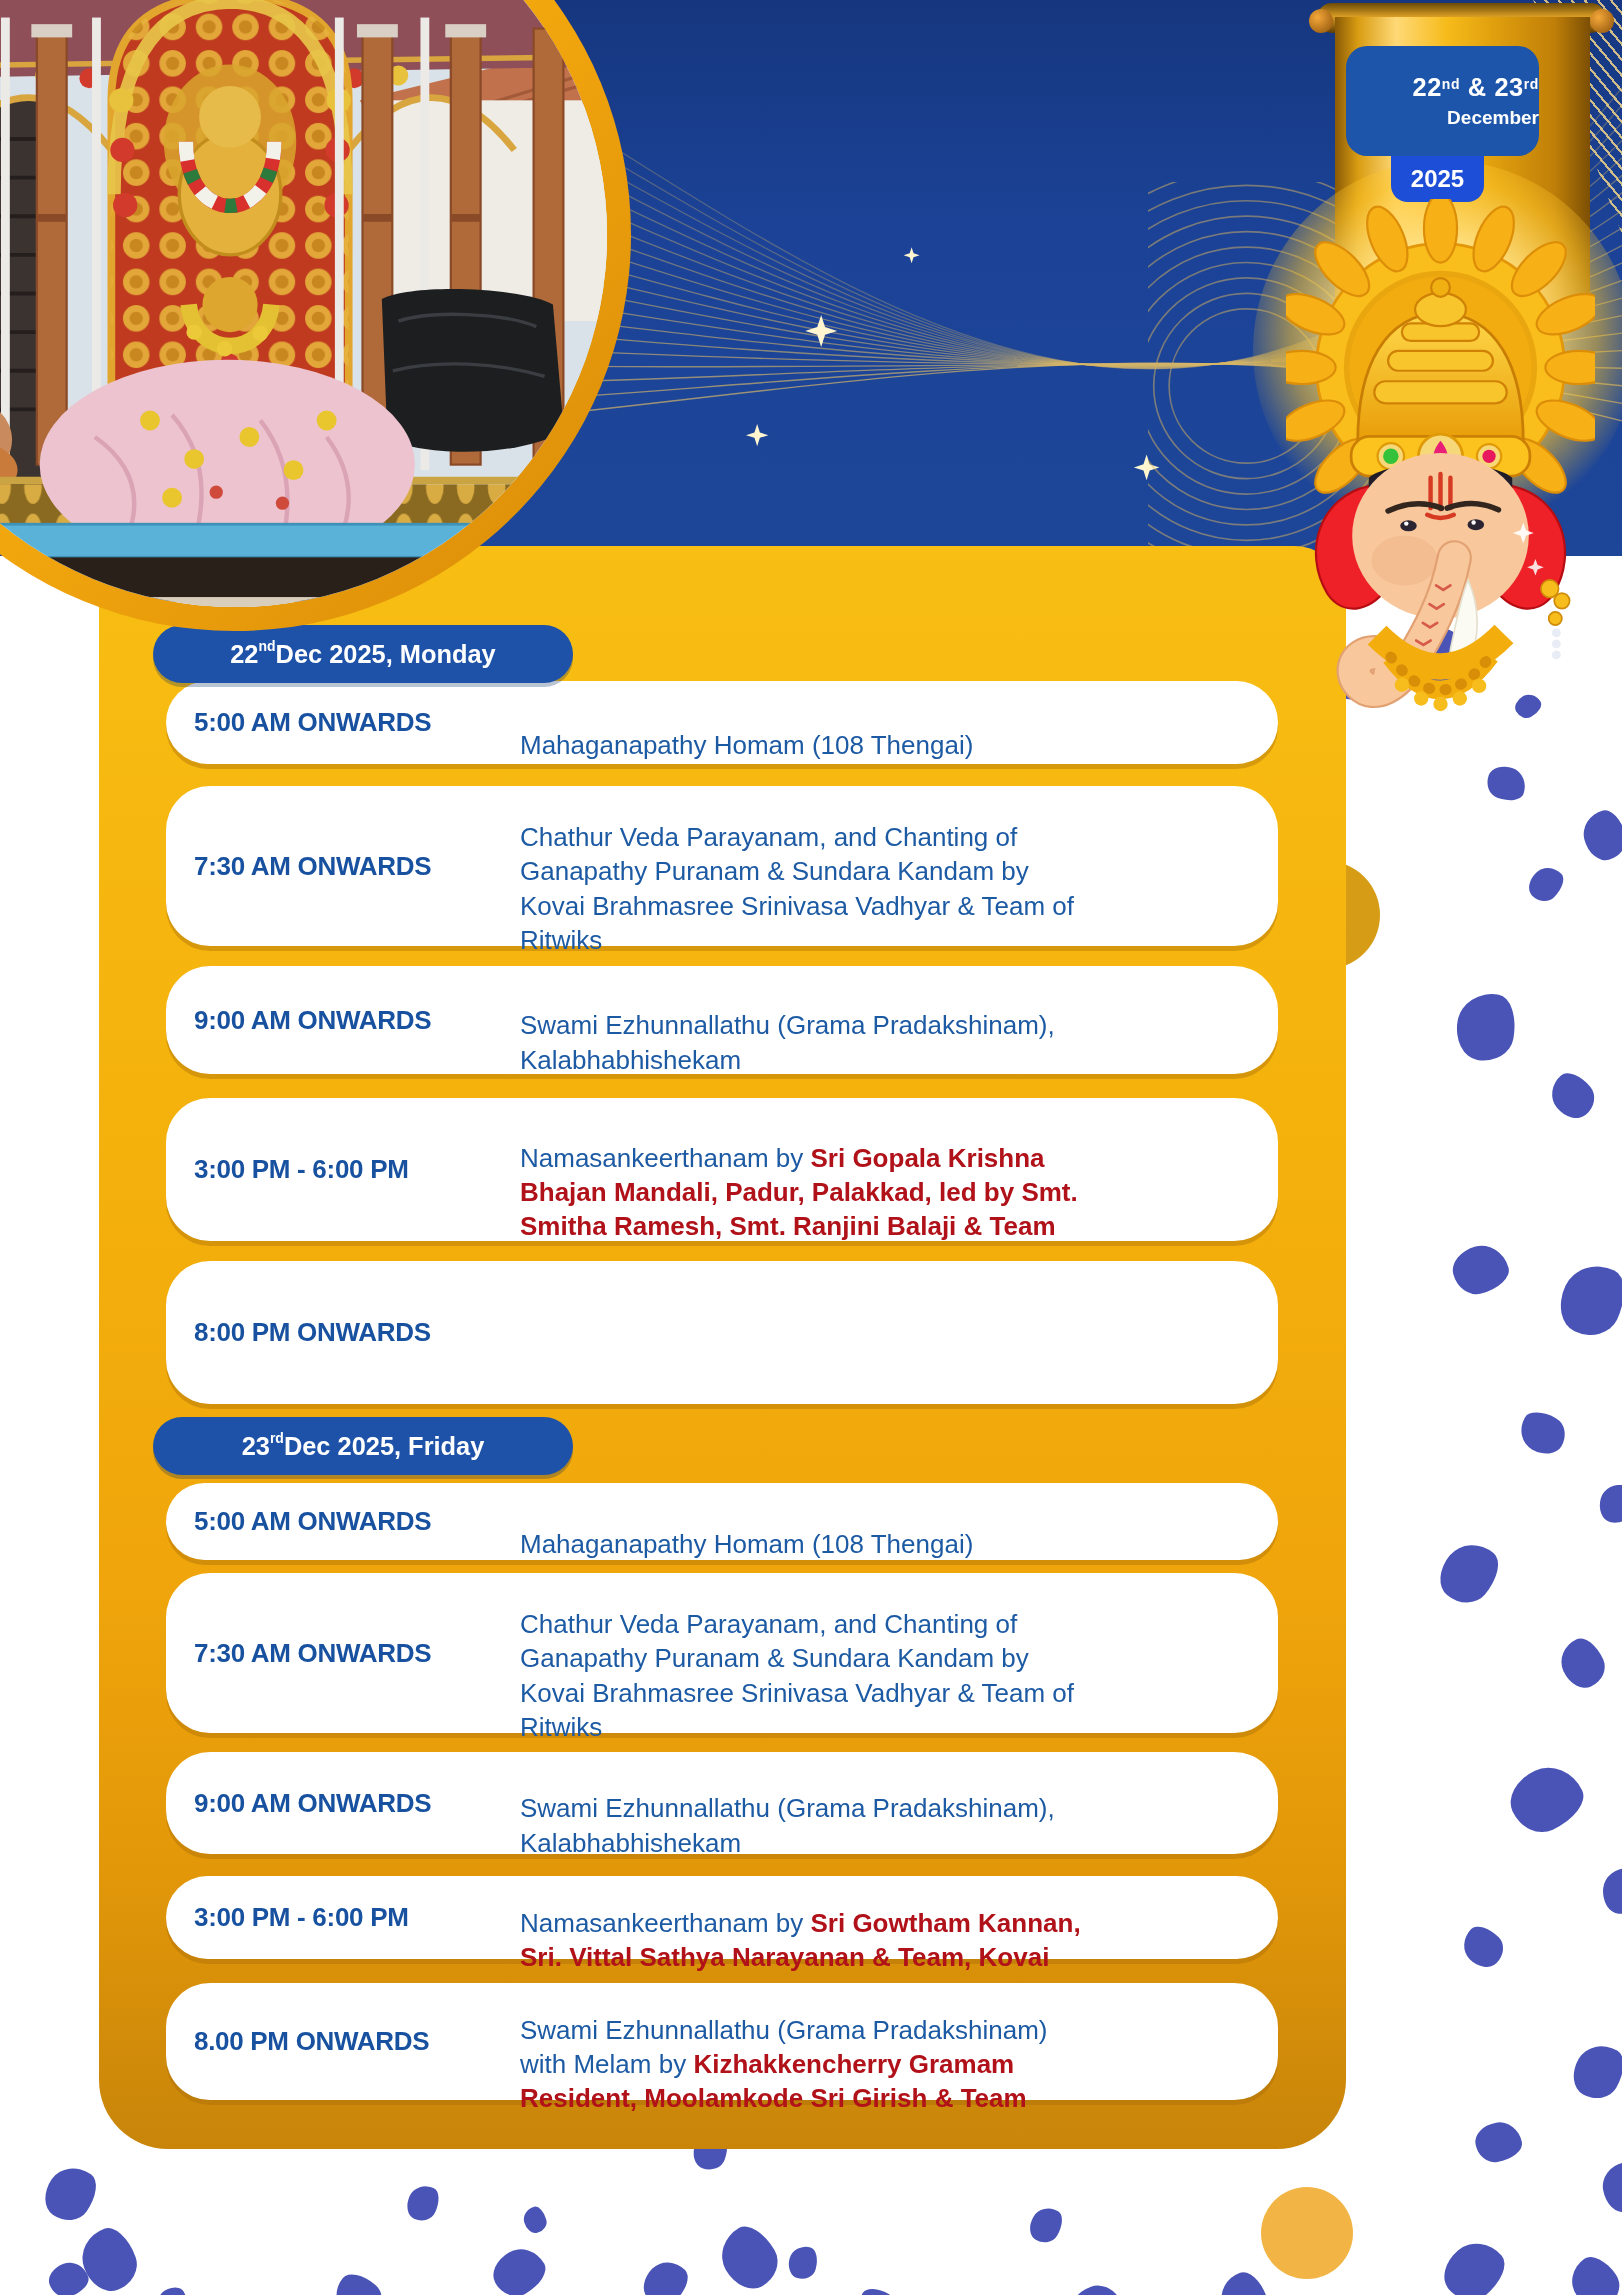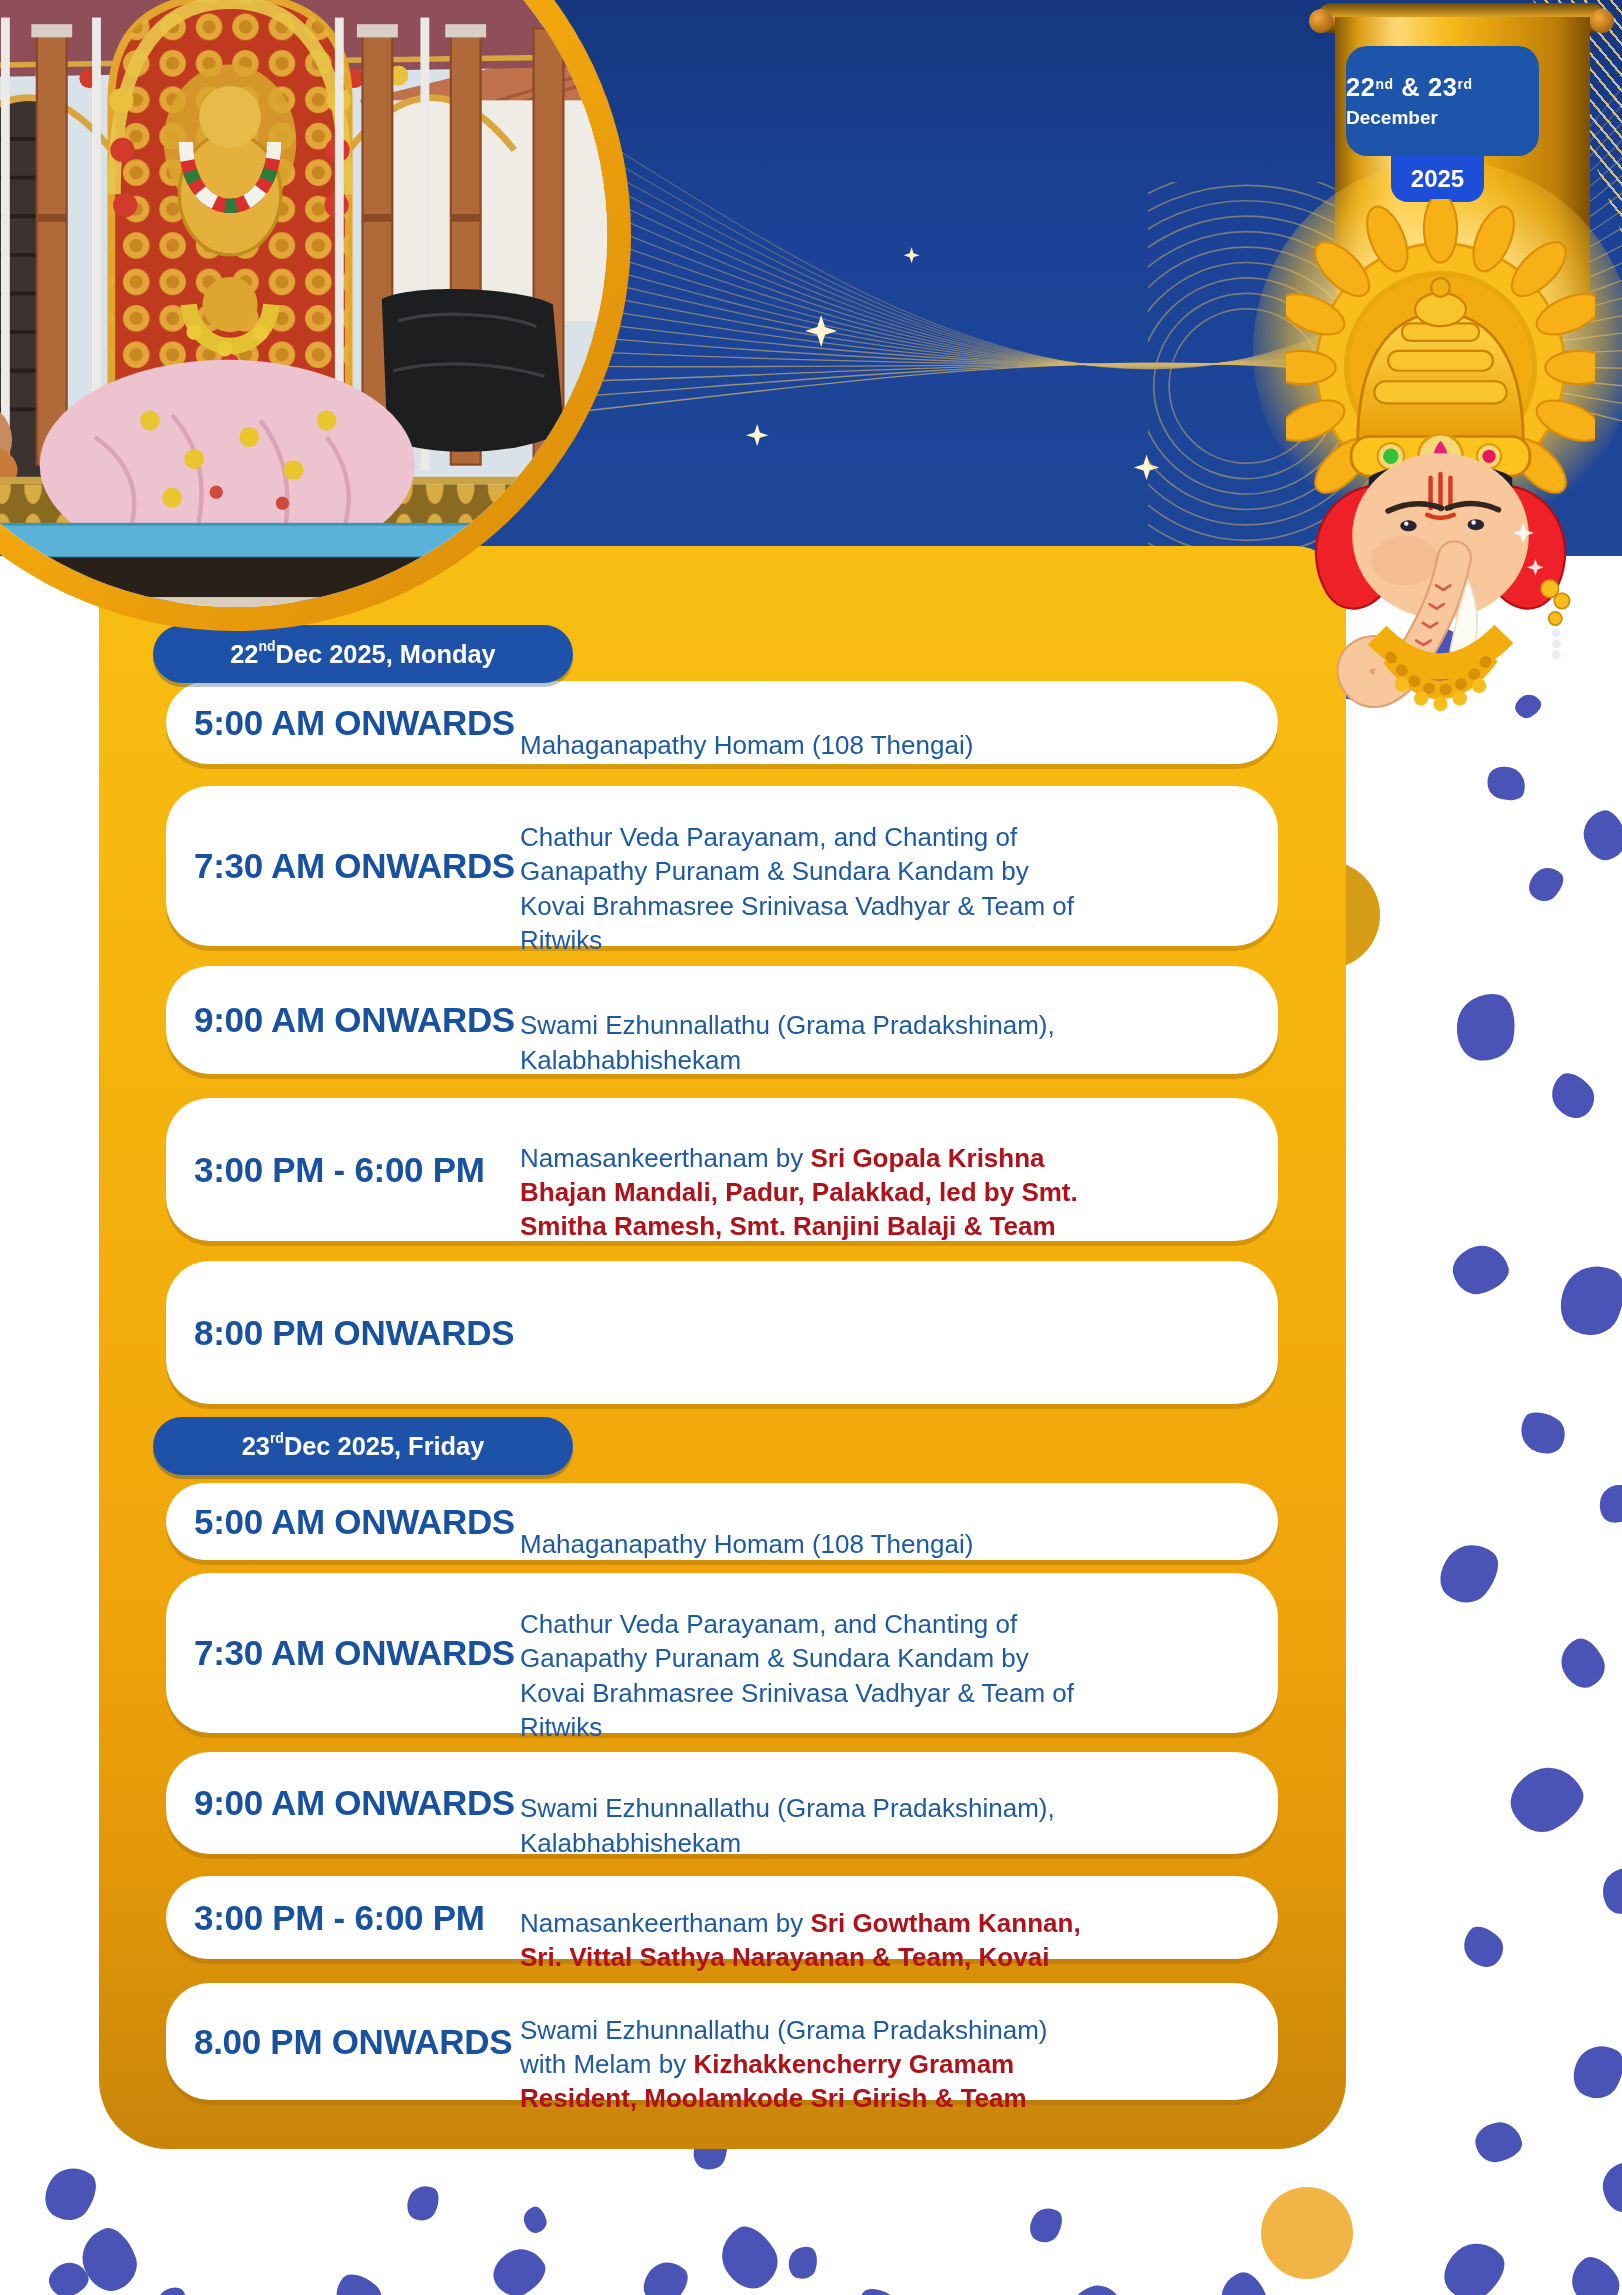--- a/index.html
+++ b/index.html
@@ -19,21 +19,21 @@
   
   .scroll-roll{position:absolute;left:1317px;top:3.3px;width:289px;height:30px;border-radius:15px;
     background:linear-gradient(180deg,#6b4a08,#d89c22 45%,#5e3c04);z-index:2;}
   .scroll-knob{position:absolute;top:5.5px;width:24px;height:24px;border-radius:50%;background:radial-gradient(circle at 35% 35%,#f5a83a,#8a4f08);}
   .scroll-body{position:absolute;left:1335px;top:16.6px;width:255px;height:298px;border-radius:0 0 14.3px 14.3px;
     background:linear-gradient(90deg,#8a5a06 0%,#d99c12 9%,#ffd977 24%,#f6bb1a 44%,#e0a00e 62%,#c07f08 86%,#7c4f05 100%);z-index:2;}
   .corner-stripes{position:absolute;left:1521px;top:0;width:102px;height:237px;z-index:1;
     background:repeating-linear-gradient(50deg,rgba(238,210,138,.85) 0 2.2px,rgba(0,0,0,0) 2.2px 10px);
     -webkit-clip-path:polygon(100% 0,12% 0,100% 100%);clip-path:polygon(100% 0,12% 0,100% 100%);}
   .date-badge{position:absolute;left:1346px;top:46px;width:193px;height:110px;border-radius:21px;
-    background:#1d55aa;z-index:3;color:#fff;font-weight:bold;text-align:left;
+    background:#1d55aa;z-index:3;color:#fff;font-weight:bold;text-align:right;
     display:flex;flex-direction:column;justify-content:center;gap:4.4px;}
   .date-badge .l1{font-size:25.4px;letter-spacing:0.6px;}
   .date-badge .l2{font-size:19px;}
   .date-tab{position:absolute;left:1391px;top:156px;width:93px;height:46px;border-radius:0 0 16.6px 16.6px;
     background:#1d4ed8;z-index:3;color:#fff;font-weight:bold;font-size:24px;display:flex;align-items:center;justify-content:center;}
   .supersc{font-size:.55em;vertical-align:baseline;position:relative;top:-.55em;}
   
   .glow{position:absolute;left:1253px;top:160px;width:381px;height:381px;border-radius:50%;z-index:2;
     background:radial-gradient(circle at 50% 45%,#fff7d8 0%,#ffe289 28%,rgba(255,198,42,.55) 54%,rgba(255,198,42,0) 72%);}
   .arc-svg{position:absolute;left:1148px;top:182px;z-index:1;}
@@ -44,21 +44,21 @@
     background:linear-gradient(180deg,#f8be13 0%,#f4b00c 40%,#efa50b 65%,#e29709 83%,#c8850a 100%);}
   .mustard-circle{position:absolute;left:1272px;top:861px;width:108px;height:108px;border-radius:50%;
     background:#d69c15;z-index:1;}
   
   .day-pill{position:absolute;left:153px;width:420px;height:58px;border-radius:31px;background:#1d52a8;
     color:#fff;font-weight:bold;font-size:25.4px;display:flex;align-items:center;justify-content:center;
     z-index:4;box-shadow:0 3.9px 0 rgba(12,42,92,.28);}
   
   .row{position:absolute;left:166px;width:1112px;background:#ffffff;border-radius:44px;z-index:3;
     display:flex;align-items:center;box-shadow:0 5px 0 rgba(168,108,8,.40);}
-  .row .time{width:326px;padding-left:28px;flex-shrink:0;font-weight:bold;font-size:35px;color:#17519f;letter-spacing:-0.3px;}
+  .row .time{width:326px;padding-left:28px;flex-shrink:0;font-weight:bold;font-size:26px;color:#17519f;letter-spacing:-0.3px;}
   .row .desc{width:574px;font-size:26px;line-height:1.32;color:#1d5aa4;margin-top:45px;}
   .row .desc .hl{color:#b11119;font-weight:bold;}
   
   .petal{position:absolute;background:#4a54b6;border-radius:62% 38% 55% 45% / 48% 60% 40% 52%;z-index:0;}
   .yellow-circle{position:absolute;left:1261px;top:2187px;width:92px;height:92px;border-radius:50%;
     background:#f2b545;z-index:0;}
 </style>
 </head>
 <body>
 

